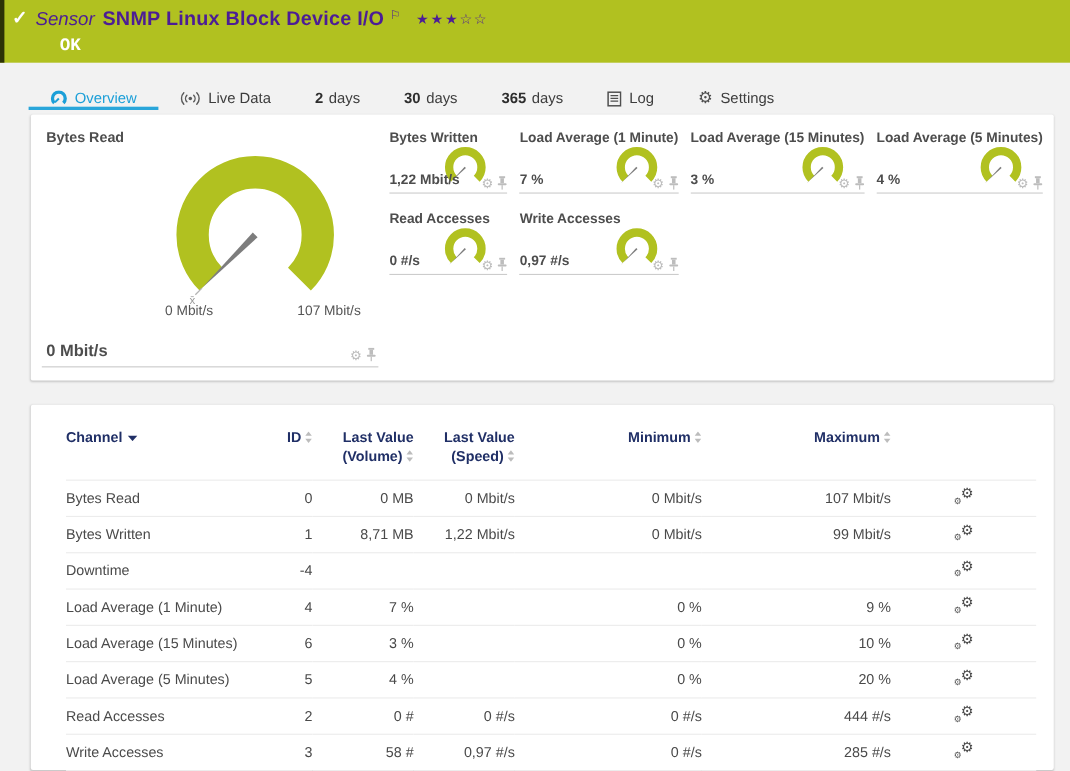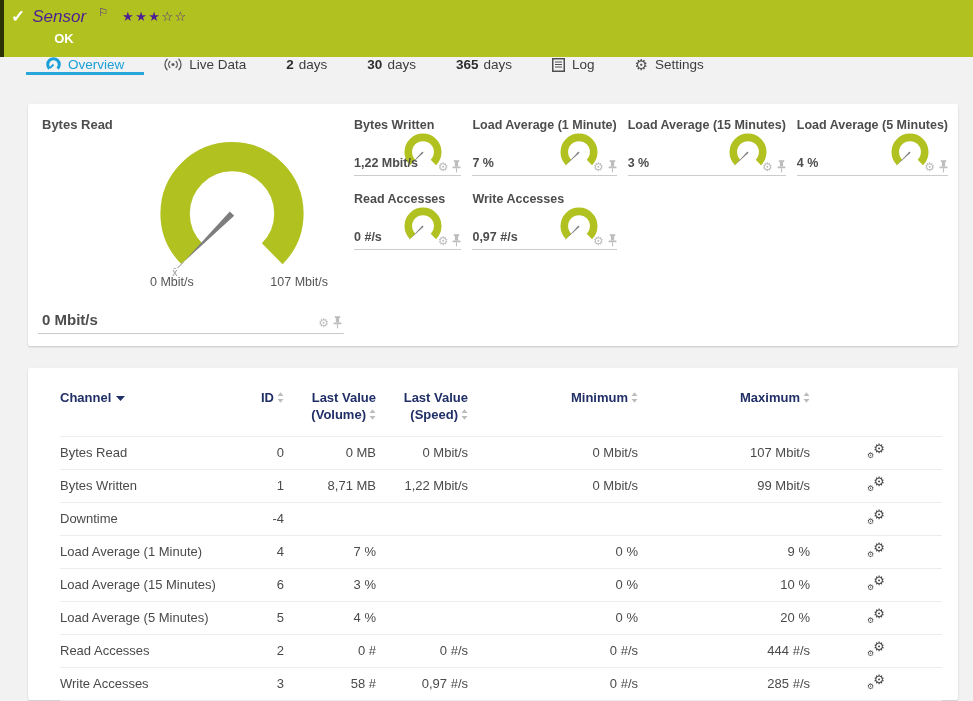--- a/index.html
+++ b/index.html
@@ -14,24 +14,24 @@
   
   .sensor-header { height:57px; background:#b1c120; position:relative; display:flex; }
   .edge-strip { position:absolute; left:0; top:0; width:4px; height:100%; background:#2d3206; }
   .chk { color:#fff; font-size:17px; font-weight:700; margin:8px 7px 0 11px; line-height:1; }
   .h-main { padding-top:7px; }
   .h-line1 { display:flex; align-items:baseline; color:#4c1d95; white-space:nowrap; }
   .h-kind { font-style:italic; font-size:17px; margin-right:7px; }
   .h-title { font-weight:700; font-size:18px; letter-spacing:.2px; }
   .h-flag { font-size:11px; margin-left:5px; position:relative; top:-6px; }
   .h-stars { margin-left:14px; font-size:13px; letter-spacing:1.5px; position:relative; top:-1px; }
-  .h-status { color:#fff; font-weight:700; font-size:13px; margin-top:4px; padding-left:22px; }
-
-  
-  .tabs { display:flex; align-items:flex-start; height:43px; padding-left:26px; }
+  .h-status { color:#fff; font-weight:700; font-size:16px; margin-top:4px; padding-left:22px;font-family:Liberation Mono, monospace; }
+
+  
+  .tabs { display:flex; align-items:flex-end; height:43px; padding-left:26px; }
   .tab { display:flex; align-items:center; gap:7px; padding:0 20px; font-size:13.5px;
          color:#3d3d3d; border-bottom:3px solid transparent; cursor:pointer; white-space:nowrap; }
   .tab.active { color:#1b9fd8; border-bottom-color:#2aa6da; }
   .tab .num { font-weight:700; color:#2e2e2e; margin-right:-2px; }
   .tab svg, .tab .glyph { flex:0 0 auto; }
   .glyph { font-size:15px; color:#4f4f4f; line-height:1; }
 
   
   .panel { background:#fff; margin:0 15px 0 28px; border-radius:2px;
            box-shadow:0 1px 2px rgba(0,0,0,.18); }
@@ -89,20 +89,21 @@
     </g>
   </defs>
 </svg>
 
 <header class="sensor-header">
   <div class="edge-strip"></div>
   <span class="chk">✓</span>
   <div class="h-main">
     <div class="h-line1">
       <span class="h-kind">Sensor</span>
+      <span class="h-title">SNMP Linux Block Device I/O</span>
       <span class="h-flag">⚐</span>
       <span class="h-stars"><span>★★★</span><span>☆☆</span></span>
     </div>
     <div class="h-status">OK</div>
   </div>
 </header>
 
 <nav class="tabs">
   <div class="tab active">
     <svg width="15" height="15" viewBox="0 0 15 15">

